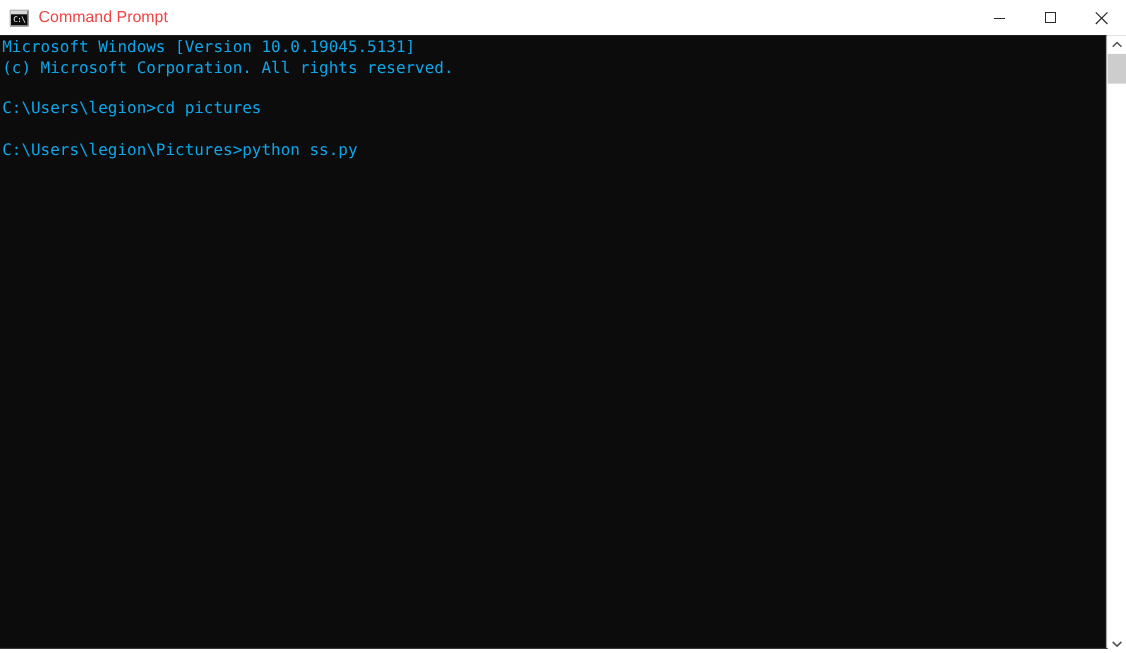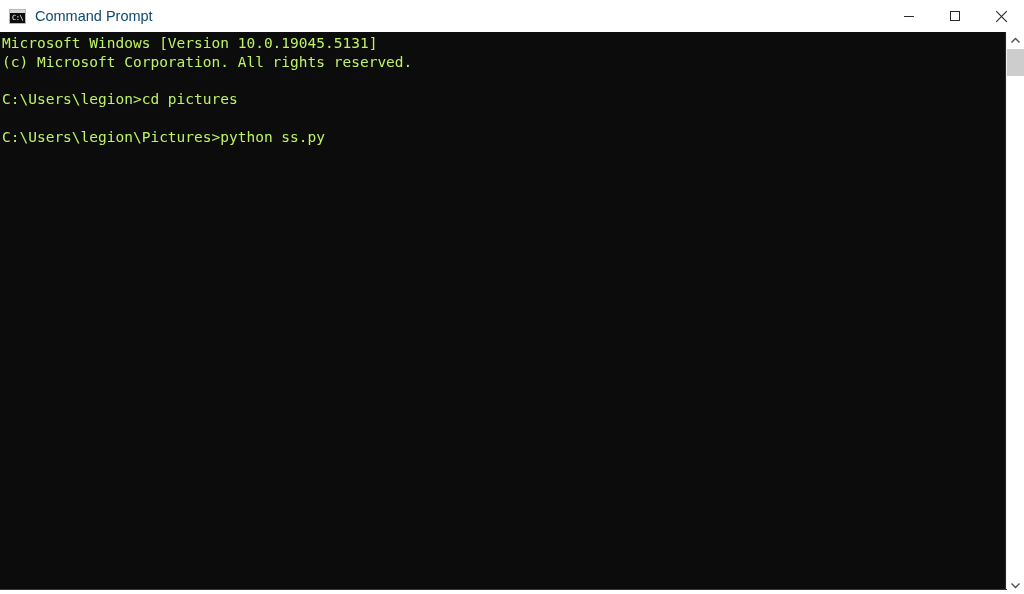--- a/index.html
+++ b/index.html
@@ -69,21 +69,21 @@
     color: #ffffff;
     letter-spacing: -0.5px;
     white-space: nowrap;
   }
 
   #window-title {
     margin-left: 9px;
     font-family: "Liberation Sans", sans-serif;
     font-size: 14.5px;
     line-height: 18px;
-    color: #0c4a6e;
+    color: #ef4444;
     white-space: nowrap;
   }
 
   #titlebar-spacer { flex: 1 1 auto; }
 
   #window-controls {
     display: flex;
     align-items: stretch;
     height: 32px;
     flex: 0 0 auto;
@@ -134,21 +134,21 @@
   #console-text {
     position: absolute;
     left: 2px;
     top: 2px;
     right: 0;
     margin: 0;
     padding: 0;
     font-family: "DejaVu Sans Mono", "Liberation Mono", monospace;
     font-size: 14.5px;
     line-height: 18.7px;
-    color: #bef264;
+    color: #0ea5e9;
     white-space: pre;
     letter-spacing: 0px;
   }
 
   
   #scrollbar {
     position: relative;
     width: 17px;
     min-width: 17px;
     background: #ffffff;

